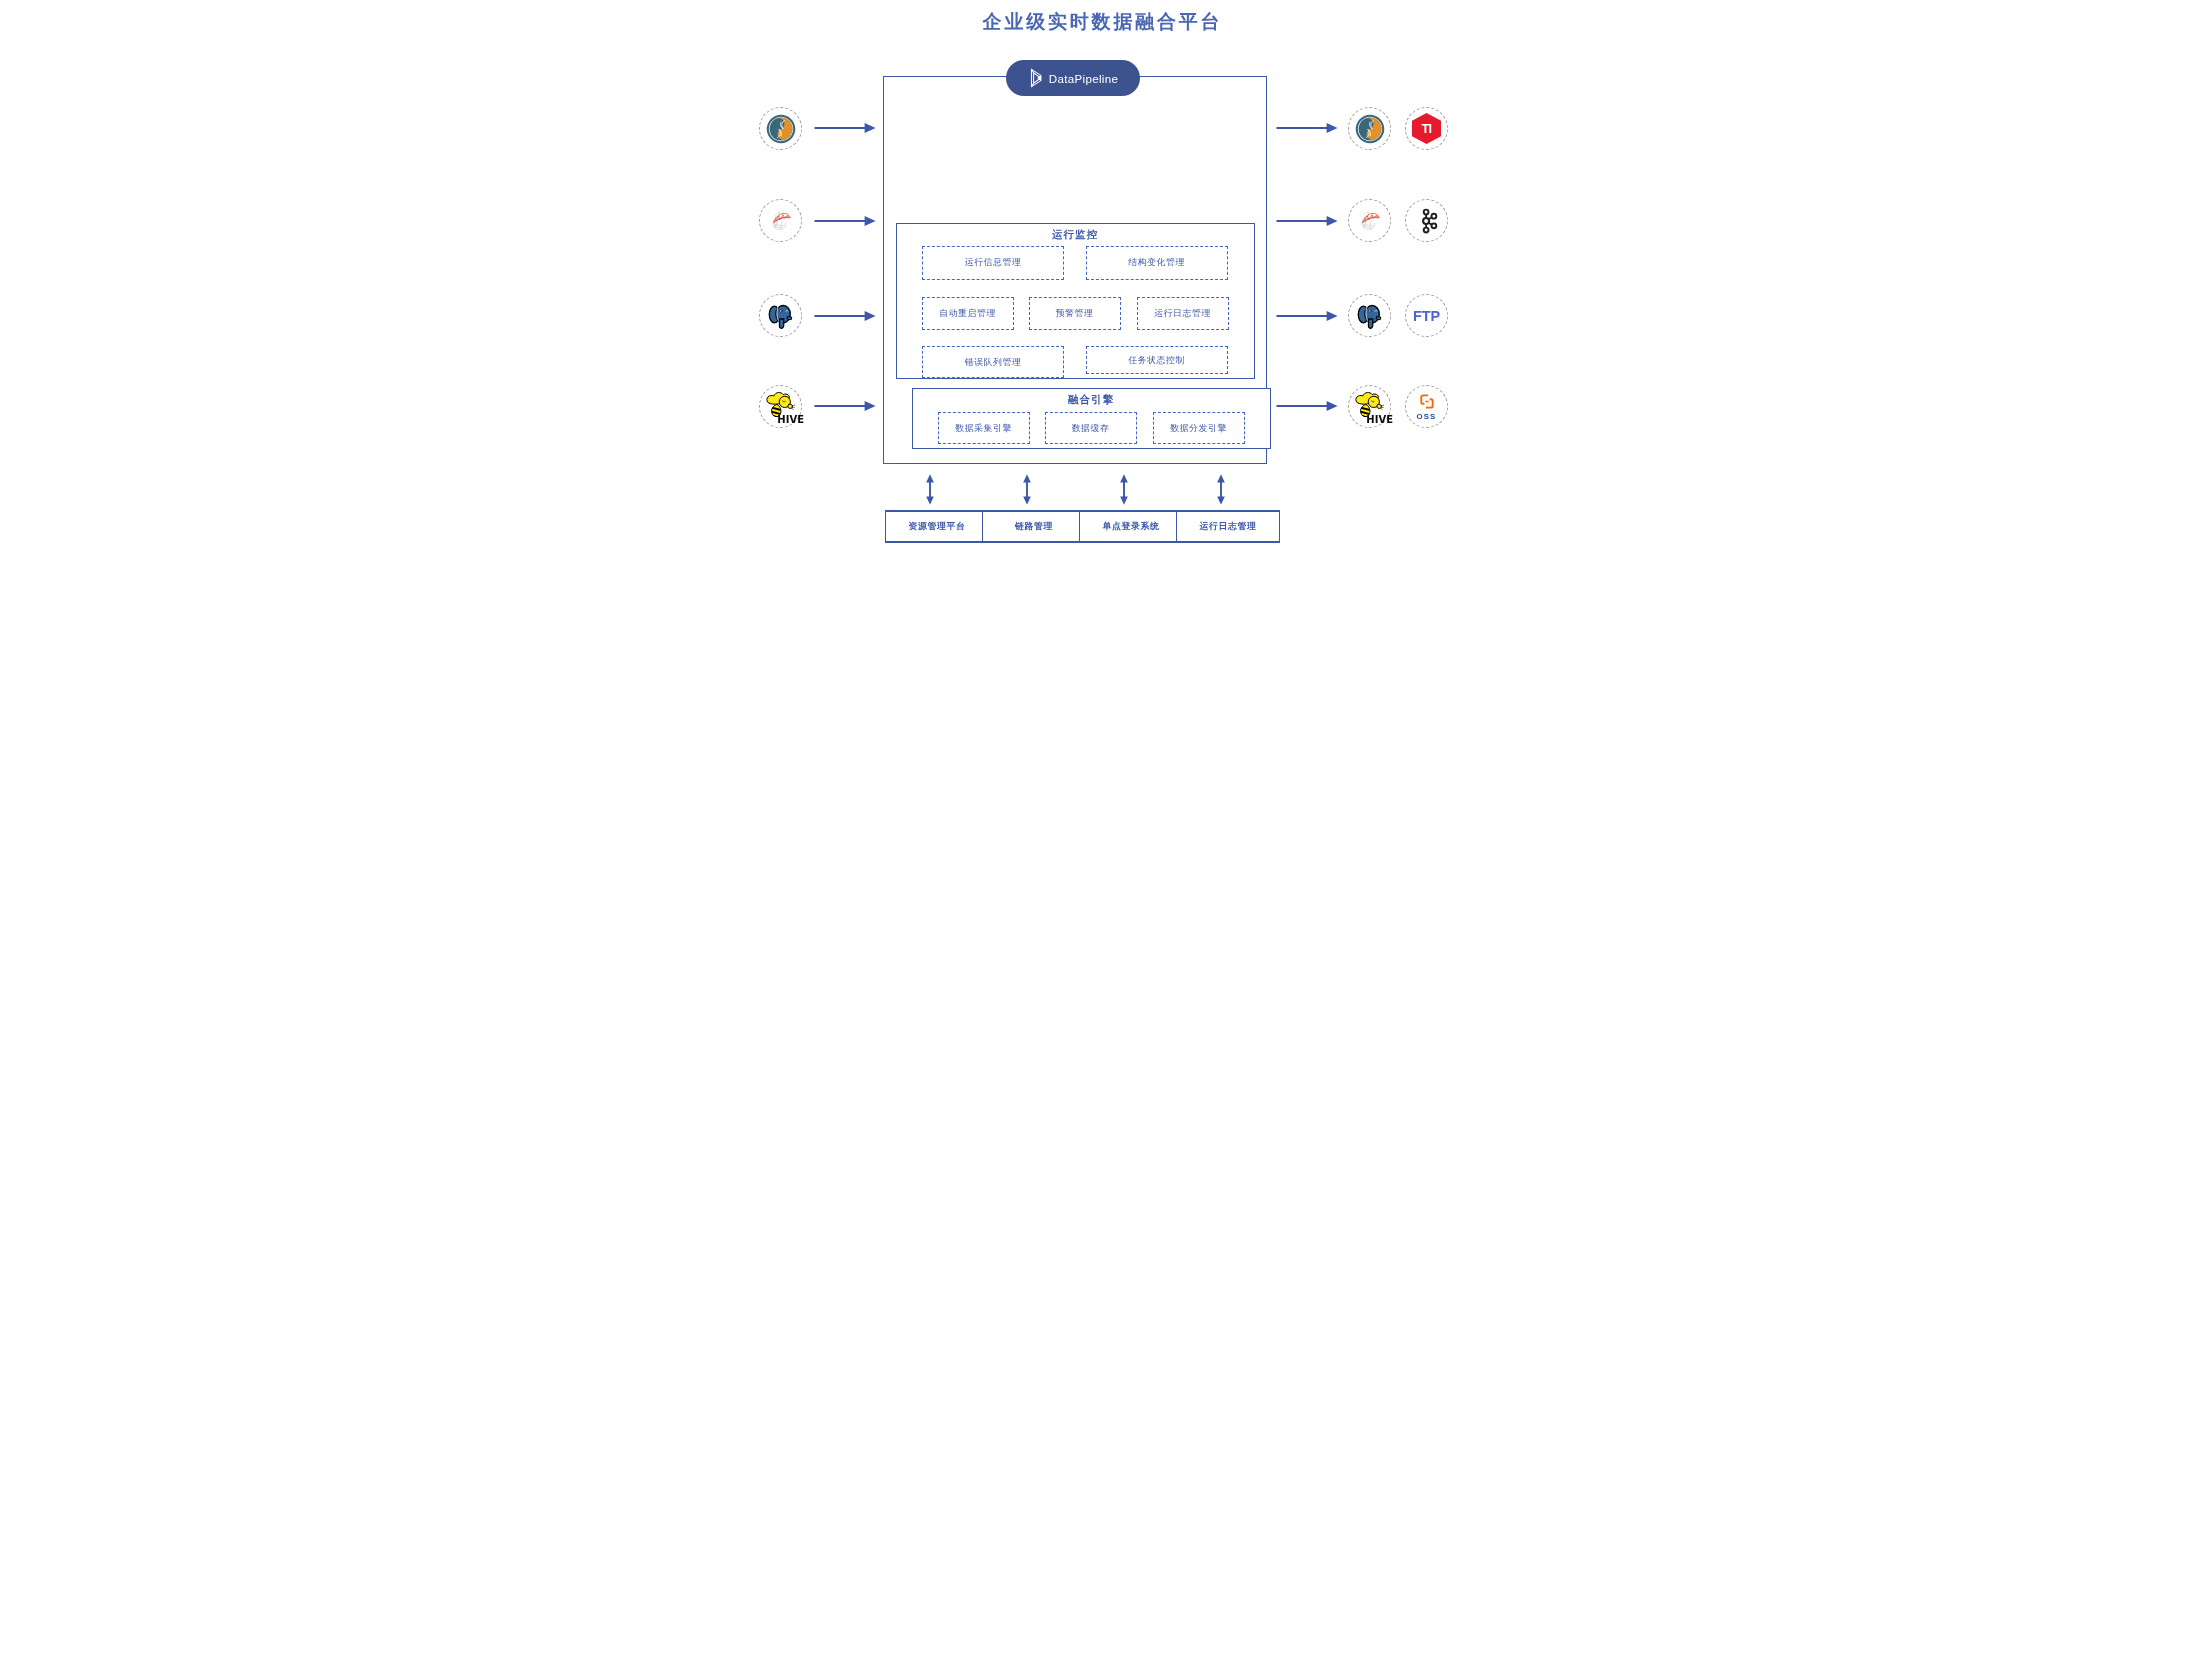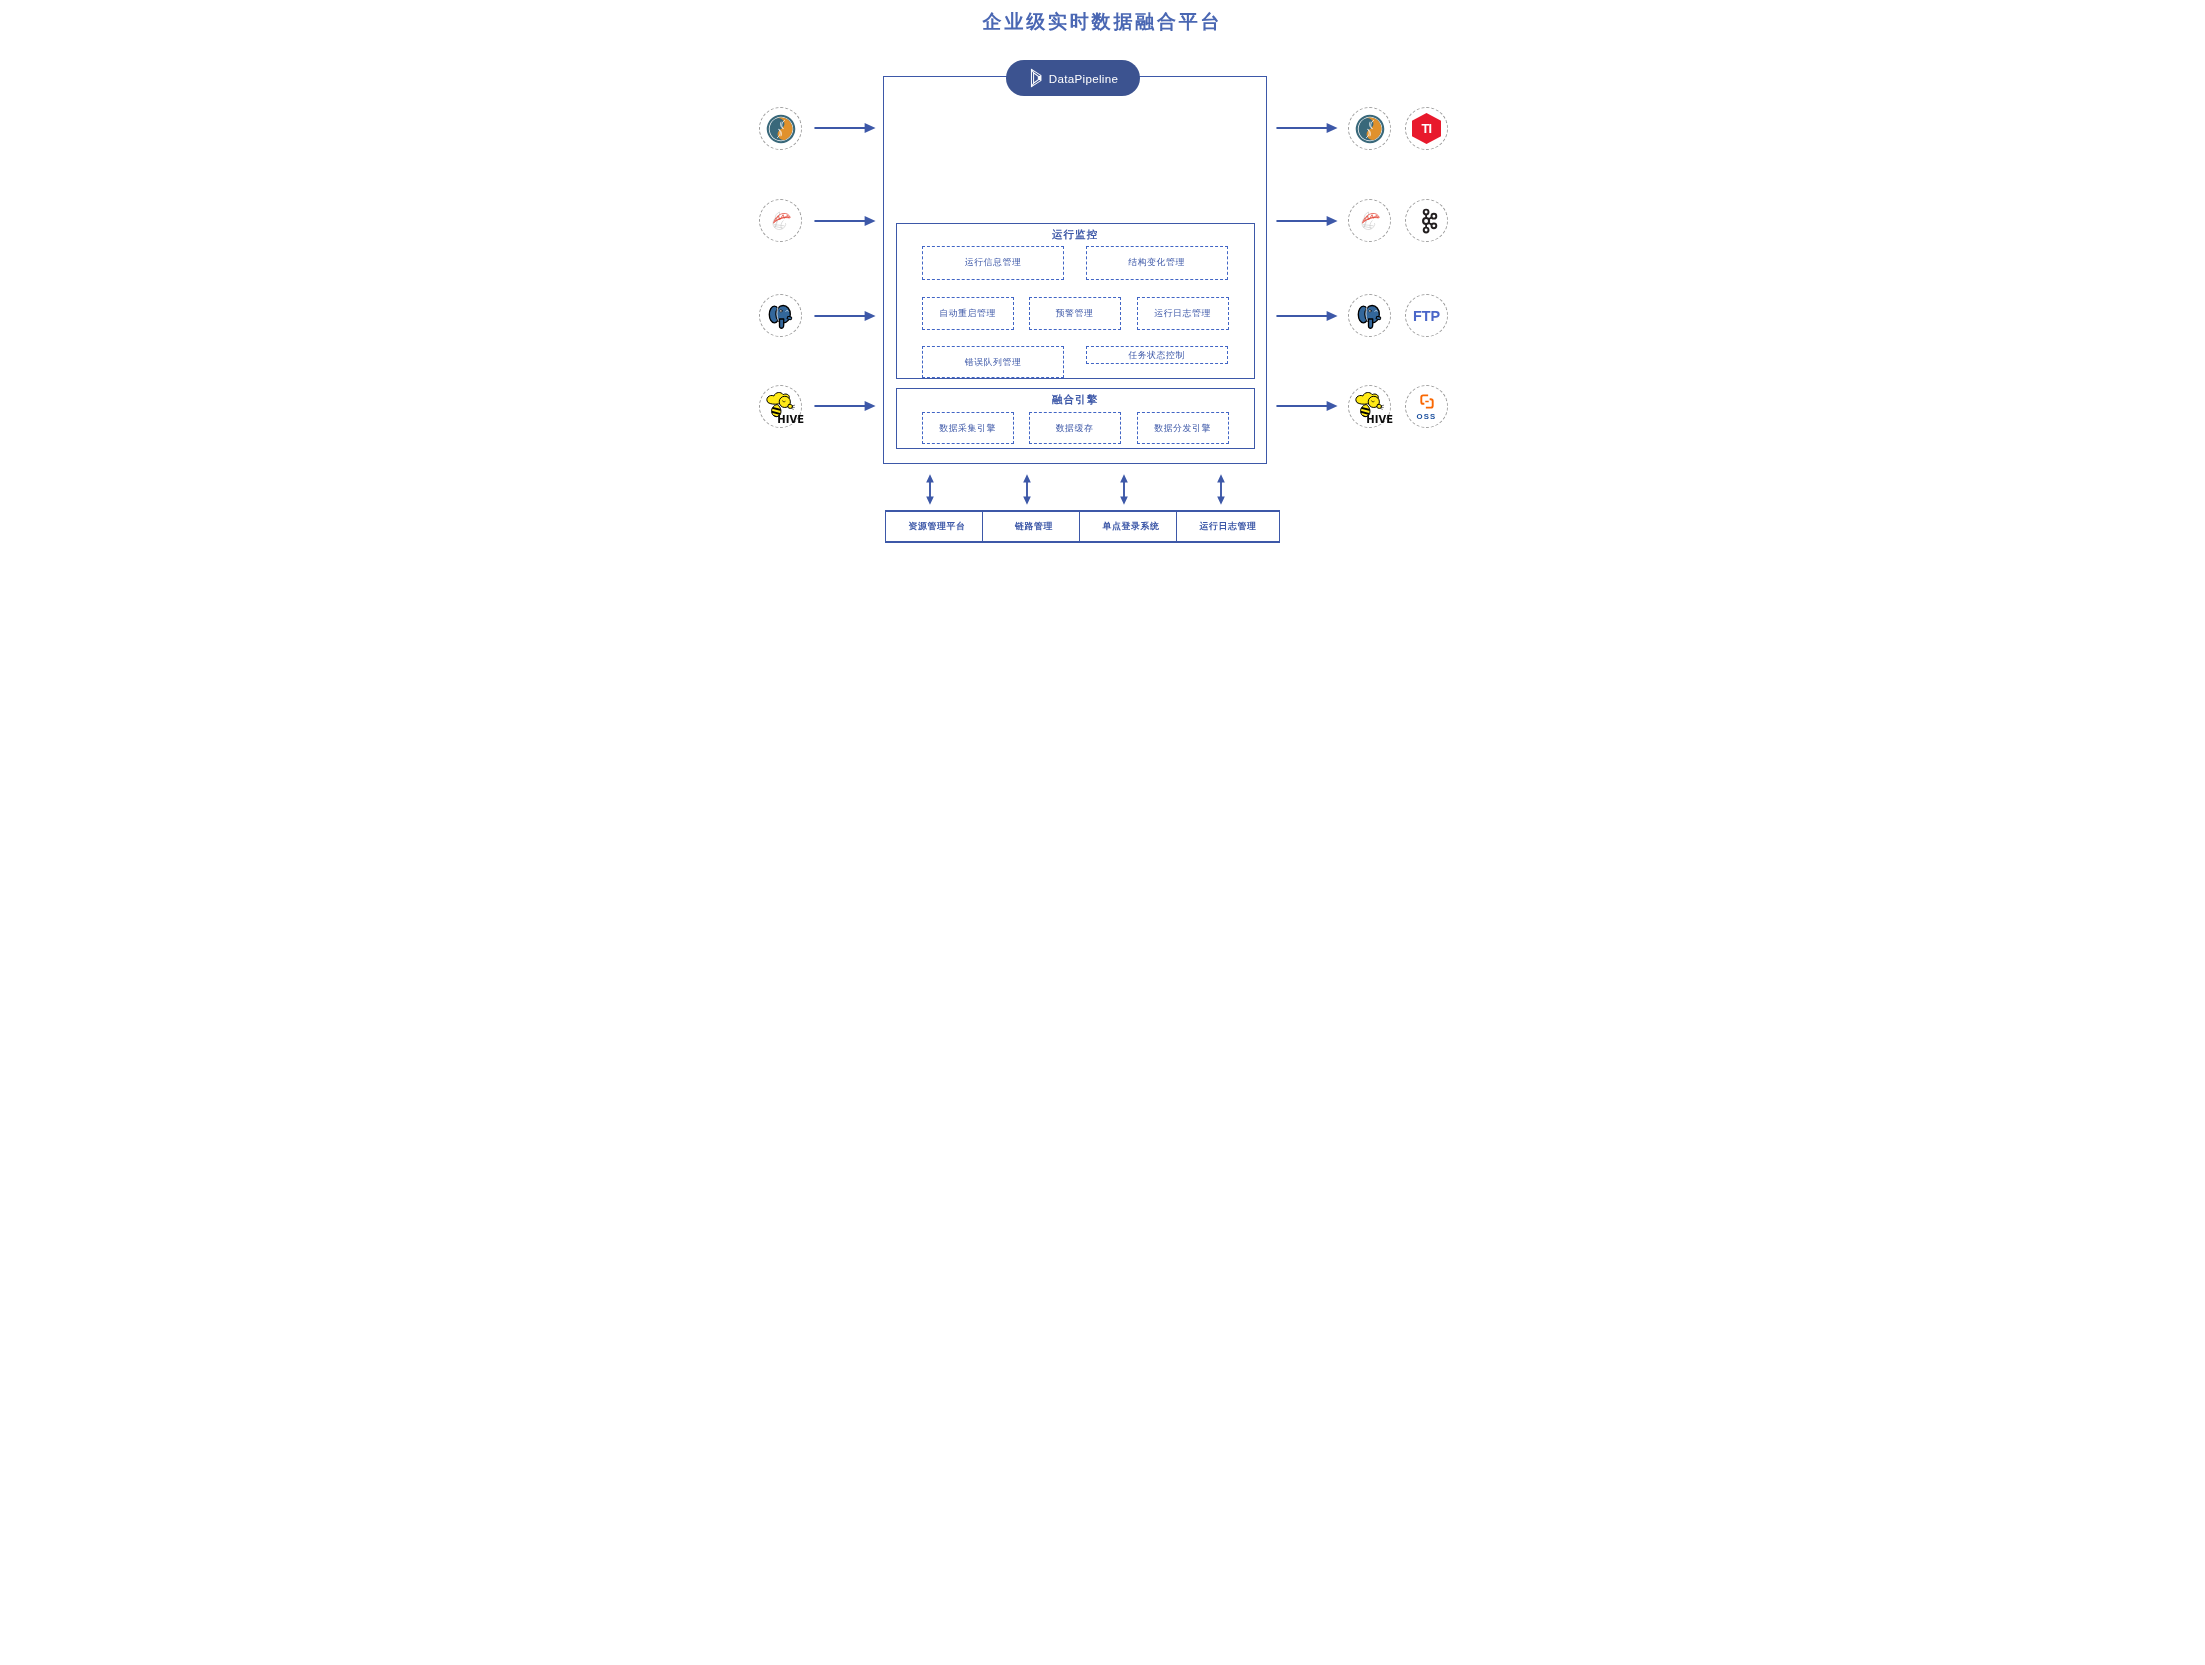--- a/index.html
+++ b/index.html
@@ -19,21 +19,21 @@
     justify-content:center; gap:5.5px; z-index:3;
   }
   .pill-text { color:#ffffff; font-size:11.6px; letter-spacing:0.3px;text-align:right; }
   .outer-box {
     position:absolute; left:148px; top:76px; width:384px; height:388px;
     border:1.7px solid #3d58a8; background:#ffffff; z-index:1;
   }
   .section { position:absolute; left:11.6px; width:359px; border:1.1px solid #3d58a8; background:#ffffff; }
   .sec-1 { top:24px;  height:109px; }
   .sec-2 { top:146px; height:156px; }
-  .sec-3 { top:311px; height:61px; }
+  .sec-3 { top:311px; height:61px;margin-left:16px; }
   .section-title {
     position:absolute; top:3.9px; left:0; right:0; text-align:center;
     font-size:10.5px; font-weight:bold; color:#3d58a8; letter-spacing:1.1px;
   }
   .dashed-box {
     position:absolute; border:1.1px dashed #4165c5; background:#ffffff;
     display:flex; align-items:center; justify-content:center;
     font-size:8.9px; color:#3d58a8; letter-spacing:0.6px;
   }
   .ext-box {
@@ -180,21 +180,21 @@
         </div>
       <div class="dashed-box" style="left:132px;top:73px;width:92px;height:33px">
           <span>预警管理</span>
         </div>
       <div class="dashed-box" style="left:240px;top:73px;width:92px;height:33px">
           <span>运行日志管理</span>
         </div>
       <div class="dashed-box" style="left:25.5px;top:122px;width:142px;height:32px">
           <span>错误队列管理</span>
         </div>
-      <div class="dashed-box" style="left:189px;top:122px;width:142px;height:18px">
+      <div class="dashed-box" style="left:189px;top:122px;width:142px;height:28px">
           <span>任务状态控制</span>
         </div>
     </div>
 
     <div class="section sec-3">
       <div class="section-title">融合引擎</div>
       <div class="dashed-box" style="left:25px;top:23px;width:92px;height:32px">
           <span>数据采集引擎</span>
         </div>
       <div class="dashed-box" style="left:132px;top:23px;width:92px;height:32px">

